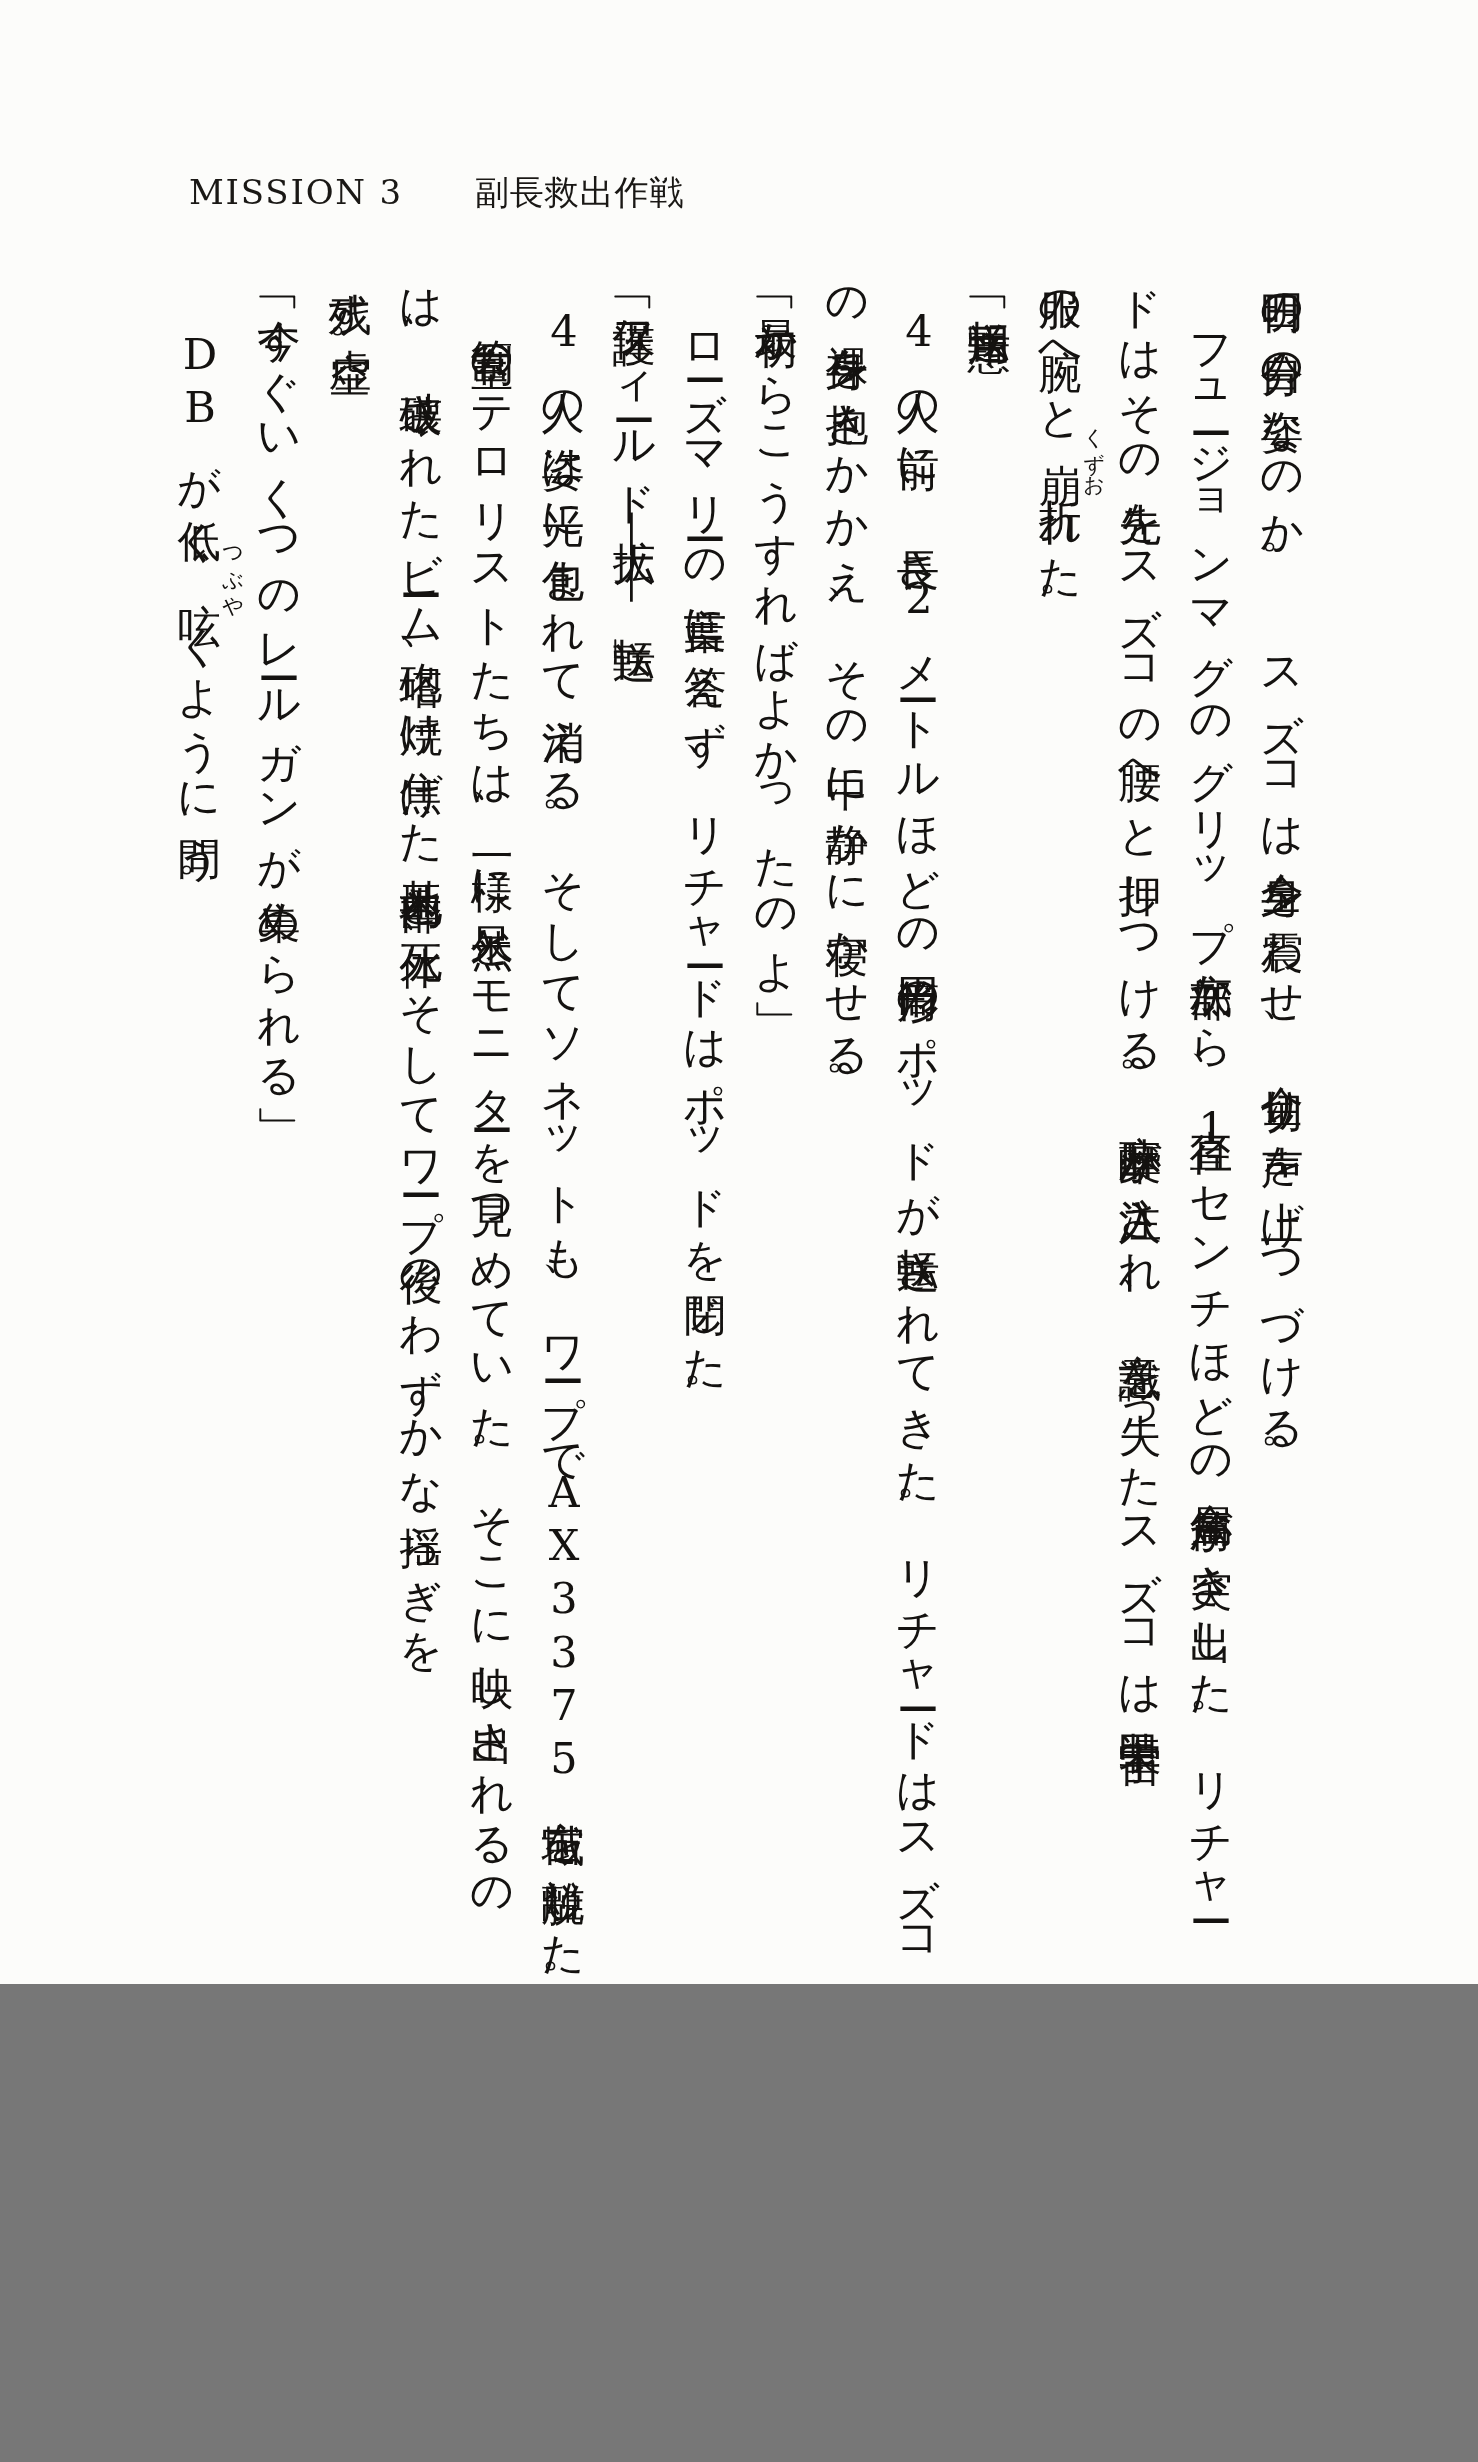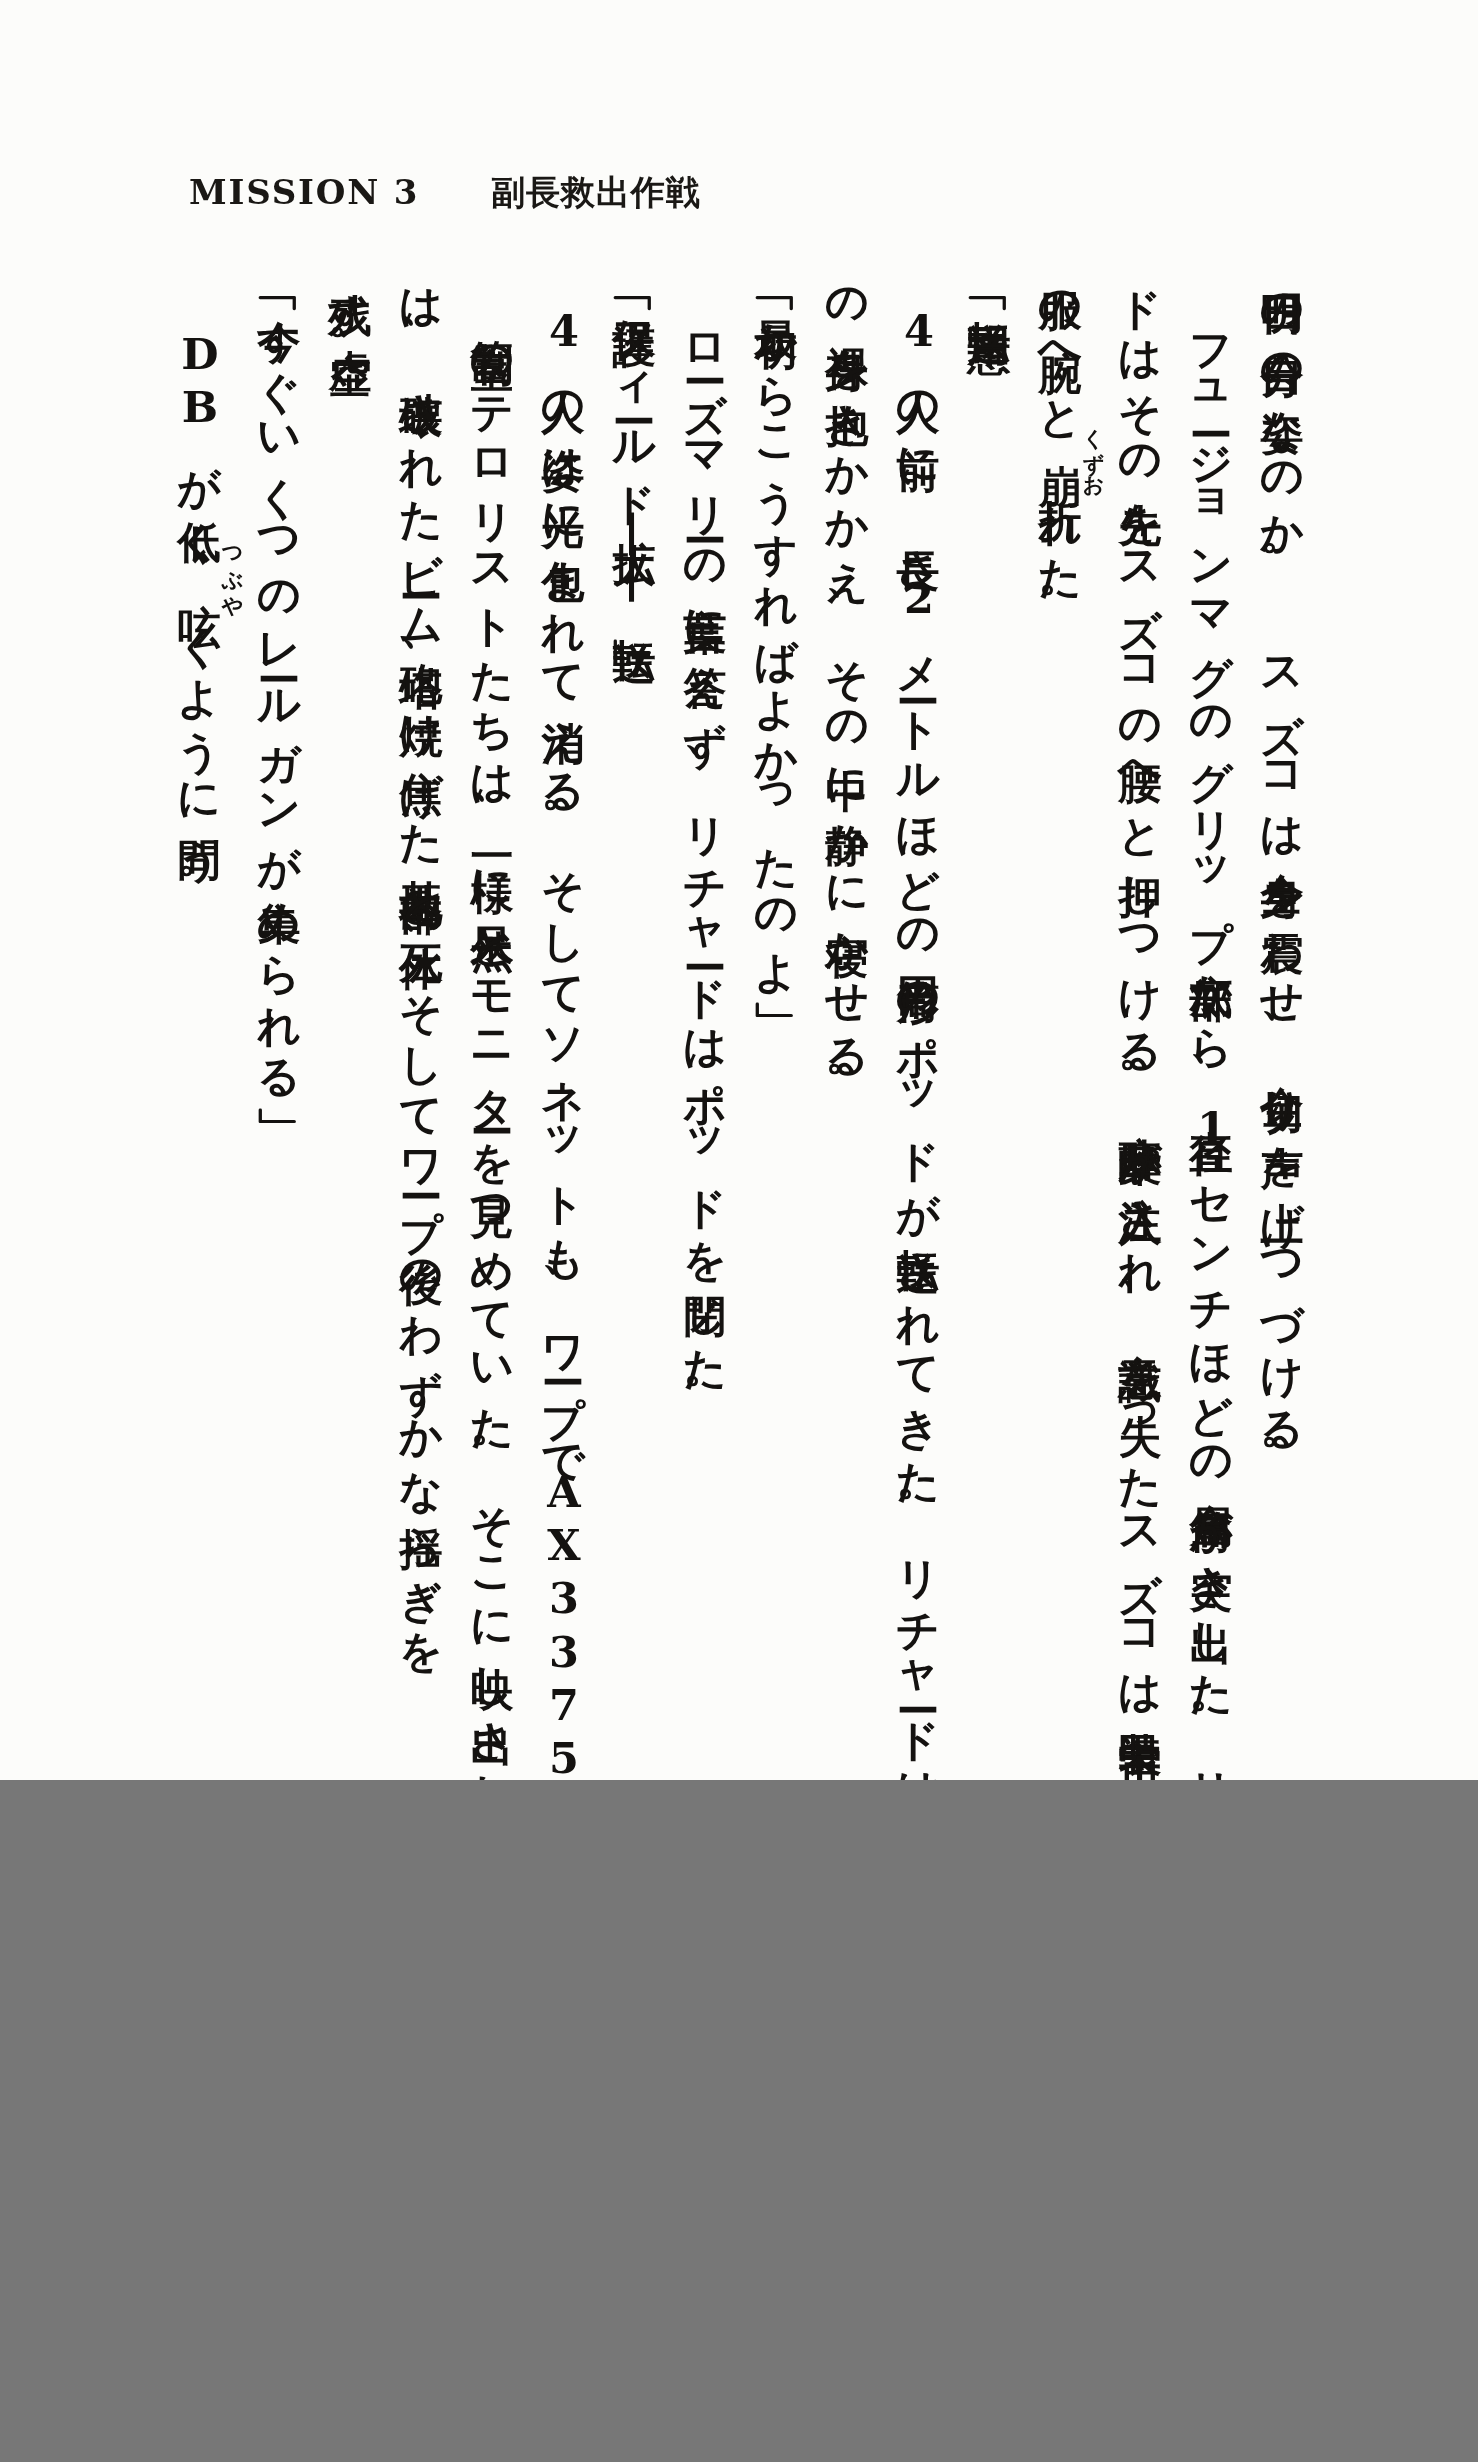--- a/index.html
+++ b/index.html
@@ -1,24 +1,23 @@
 <!DOCTYPE html>
 <html lang="ja" style="font-size:15px"><head>
 <meta charset="utf-8">
 <style>
   html,body { margin:0; padding:0; background:#777; }
   .page {
     position:relative;
-    width:1479px; height:1780px;
+    width:1479px; height:1984px;
     margin:0 auto;
     background:#fcfcfa;
     color:#161412;
     font-family:"DejaVu Serif","Liberation Serif",serif;
     overflow:hidden;
-    font-weight:bold;
   }
   
   .running-header {
     position:absolute;
     left:189px; top:170px;
     white-space:nowrap;
     font-size:34px;
     color:#1a1815;
   }
   .running-header .mission { letter-spacing:1.8px; }

